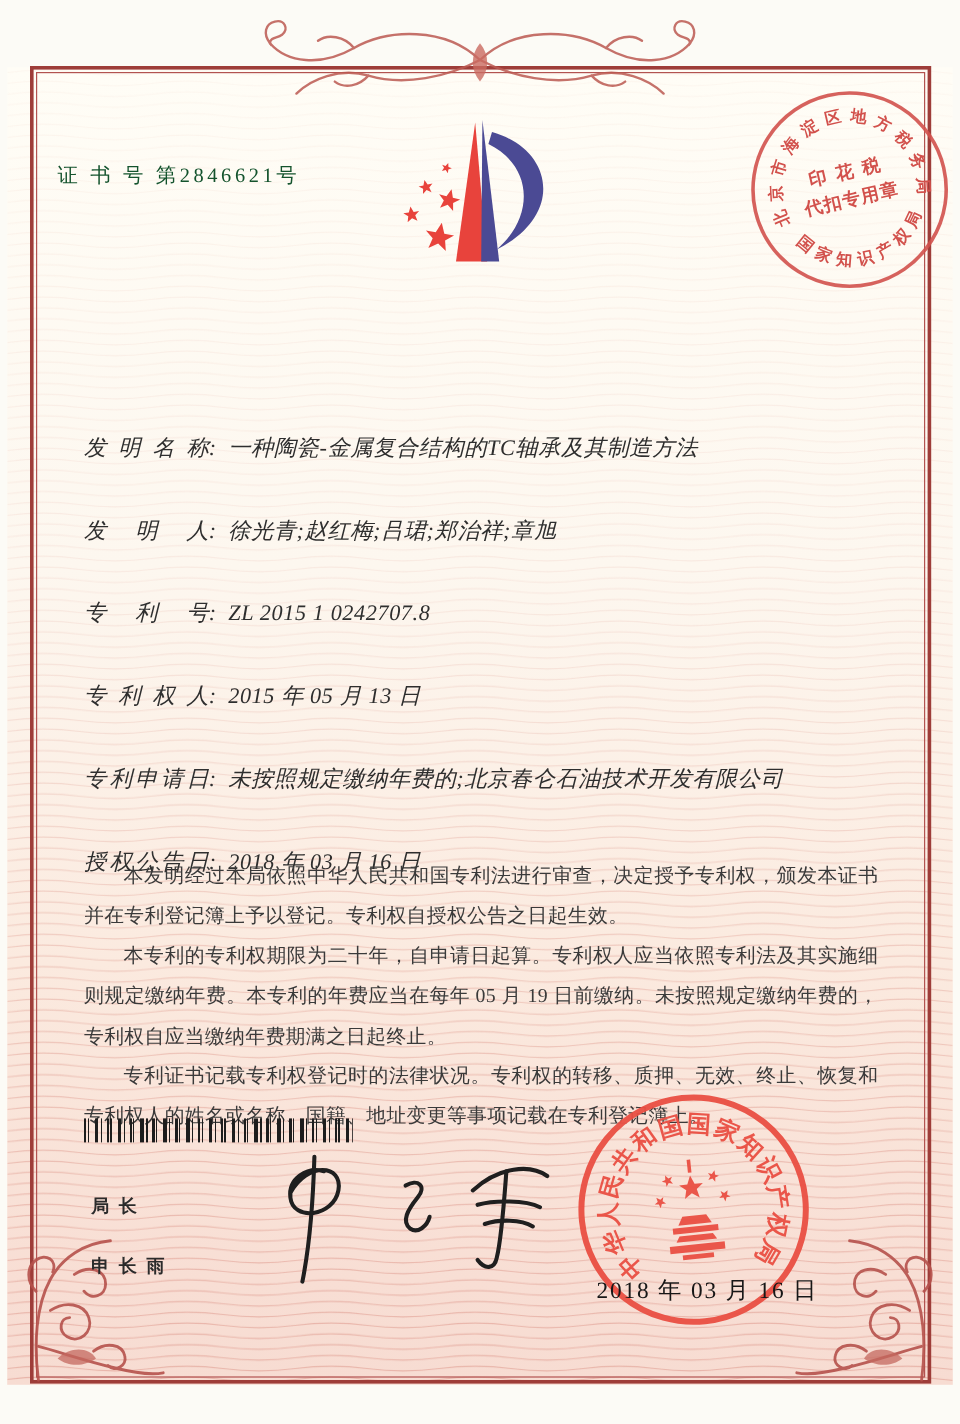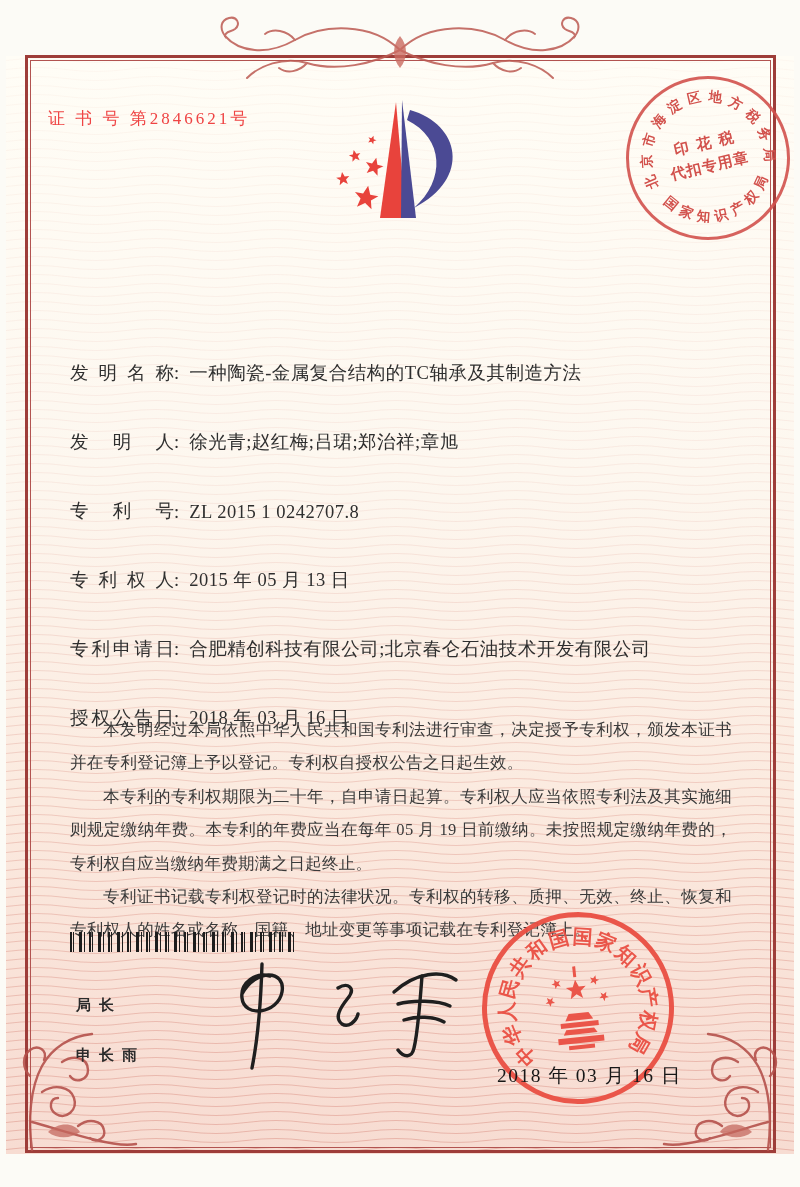--- a/index.html
+++ b/index.html
@@ -23,29 +23,29 @@
   .frame-outer {
     position:absolute; left:25px; top:55px; width:751px; height:1098px;
     border:3px solid #9e3d39;
   }
   .frame-inner {
     position:absolute; inset:2px; border:1px solid #b25350;
   }
   .deco { position:absolute; pointer-events:none; }
 
   .cert-no {
-    position:absolute; left:48px; top:107px;
-    font-size:17px; letter-spacing:3px; color:#ef4444;
+    position:absolute; left:48px; top:135px;
+    font-size:17px; letter-spacing:3px; color:#14532d;
   }
   .title {
     position:absolute; left:0; right:0; top:240px; text-align:center;
     font-size:47px; font-weight:600; color:#2d2d2d;
     letter-spacing:30px; text-indent:30px;
   }
-  .fields { position:absolute; left:70px; right:45px; top:360px; }
+  .fields { position:absolute; left:70px; right:45px; top:360px;font-style:italic; }
   .frow { margin-bottom:44px; font-size:18.5px; white-space:nowrap; }
   .flabel {
     display:inline-block; width:104px; vertical-align:bottom;
     text-align:justify; text-align-last:justify; -moz-text-align-last:justify;
   }
   .fcolon { display:inline-block; margin:0 2px 0 0; }
   .fvalue { margin-left:8px; letter-spacing:.5px; color:#2e2e2e; }
 
   .body-text {
     position:absolute; left:70px; width:662px; top:713px;
@@ -205,21 +205,21 @@
     <div class="frow">
       <span class="flabel">发明人</span><span class="fcolon">:</span><span class="fvalue">徐光青;赵红梅;吕珺;郑治祥;章旭</span>
     </div>
     <div class="frow">
       <span class="flabel">专利号</span><span class="fcolon">:</span><span class="fvalue">ZL 2015 1 0242707.8</span>
     </div>
     <div class="frow">
       <span class="flabel">专利权人</span><span class="fcolon">:</span><span class="fvalue">2015 年 05 月 13 日</span>
     </div>
     <div class="frow">
-      <span class="flabel">专利申请日</span><span class="fcolon">:</span><span class="fvalue">合肥精创科技有限公司;北京春仑石油技术开发有限公司</span>
+      <span class="flabel">专利申请日</span><span class="fcolon">:</span><span class="fvalue">未按照规定缴纳年费的;北京春仑石油技术开发有限公司</span>
     </div>
     <div class="frow">
       <span class="flabel">授权公告日</span><span class="fcolon">:</span><span class="fvalue">2018 年 03 月 16 日</span>
     </div>
   </div>
 
   <div class="body-text">
     <p>本发明经过本局依照中华人民共和国专利法进行审查，决定授予专利权，颁发本证书并在专利登记簿上予以登记。专利权自授权公告之日起生效。</p>
     <p>本专利的专利权期限为二十年，自申请日起算。专利权人应当依照专利法及其实施细则规定缴纳年费。本专利的年费应当在每年 05 月 19 日前缴纳。未按照规定缴纳年费的，专利权自应当缴纳年费期满之日起终止。</p>
     <p>专利证书记载专利权登记时的法律状况。专利权的转移、质押、无效、终止、恢复和专利权人的姓名或名称、国籍、地址变更等事项记载在专利登记簿上。</p>

